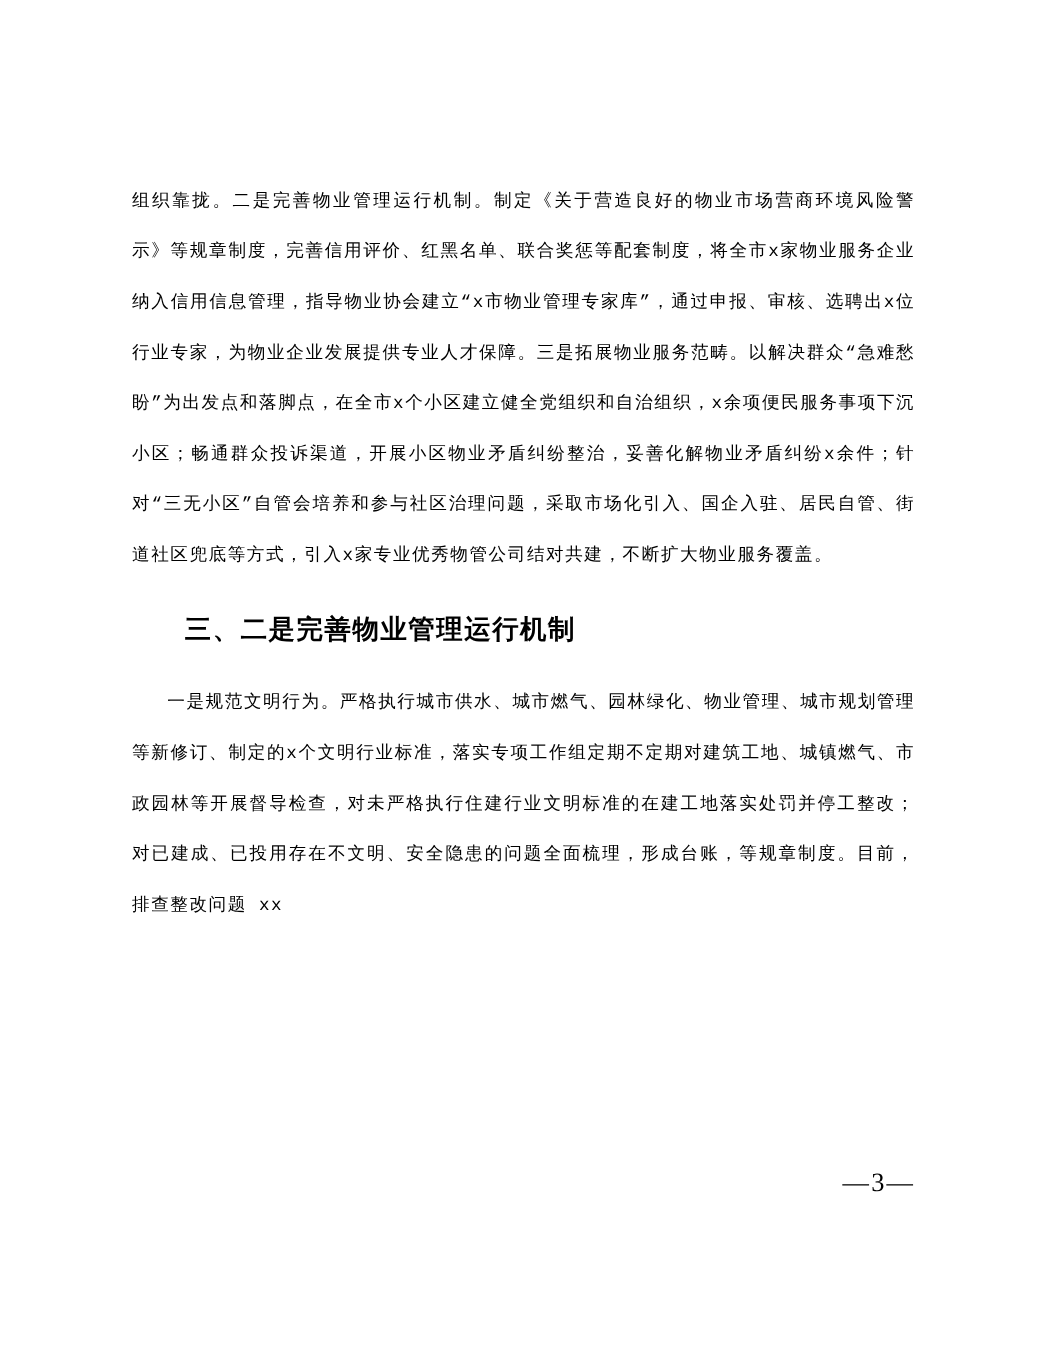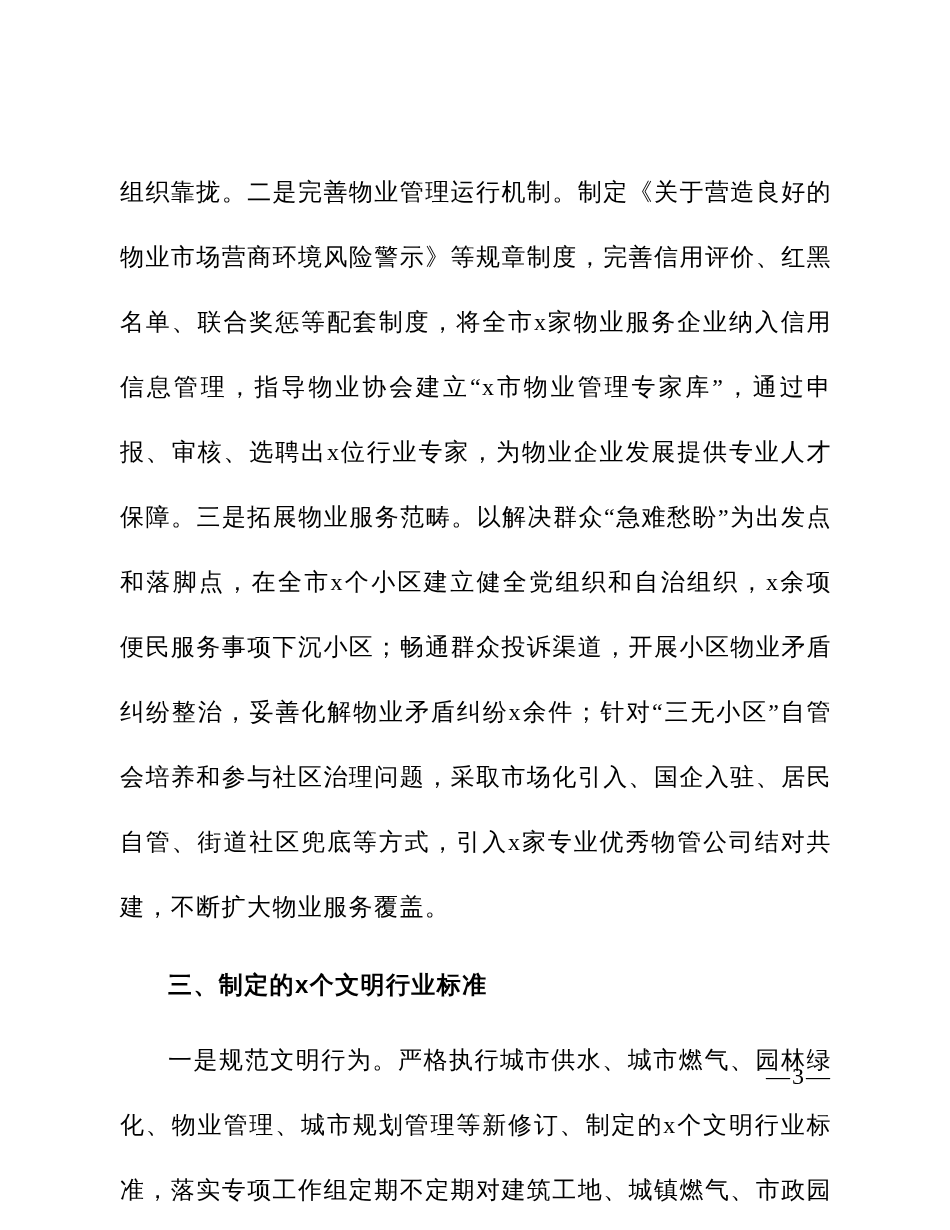--- a/index.html
+++ b/index.html
@@ -14,26 +14,27 @@
     margin: 0 auto;
     background: #ffffff;
     box-sizing: border-box;
     padding: 160px 118px 0 120px;
     color: #000000;
     font-family: "Liberation Serif", "DejaVu Serif", serif;
     overflow: hidden;
   }
   .para {
     margin: 0;
-    font-size: 24px;
-    line-height: 65px;
+    font-size: 16px;
+    line-height: 46px;
     letter-spacing: 1.4px;
     text-align: justify;
     text-justify: inter-ideograph;
     word-break: break-all;
+    font-family: Liberation Mono, monospace;
   }
   .para.indent {
     text-indent: 2em;
   }
   .section-heading {
     margin: 22px 0 20px 0;
     font-size: 24px;
     line-height: 46px;
     letter-spacing: 1.4px;
     font-weight: bold;
@@ -52,19 +53,19 @@
     font-family: "Liberation Serif", "DejaVu Serif", serif;
   }
 </style>
 </head>
 <body>
 
 <div class="page">
 
   <p class="para">组织靠拢。二是完善物业管理运行机制。制定《关于营造良好的物业市场营商环境风险警示》等规章制度，完善信用评价、红黑名单、联合奖惩等配套制度，将全市x家物业服务企业纳入信用信息管理，指导物业协会建立“x市物业管理专家库”，通过申报、审核、选聘出x位行业专家，为物业企业发展提供专业人才保障。三是拓展物业服务范畴。以解决群众“急难愁盼”为出发点和落脚点，在全市x个小区建立健全党组织和自治组织，x余项便民服务事项下沉小区；畅通群众投诉渠道，开展小区物业矛盾纠纷整治，妥善化解物业矛盾纠纷x余件；针对“三无小区”自管会培养和参与社区治理问题，采取市场化引入、国企入驻、居民自管、街道社区兜底等方式，引入x家专业优秀物管公司结对共建，不断扩大物业服务覆盖。</p>
 
-  <h2 class="section-heading">三、制定的x个文明行业标准</h2>
+  <h2 class="section-heading">三、二是完善物业管理运行机制</h2>
 
   <p class="para indent">一是规范文明行为。严格执行城市供水、城市燃气、园林绿化、物业管理、城市规划管理等新修订、制定的x个文明行业标准，落实专项工作组定期不定期对建筑工地、城镇燃气、市政园林等开展督导检查，对未严格执行住建行业文明标准的在建工地落实处罚并停工整改；对已建成、已投用存在不文明、安全隐患的问题全面梳理，形成台账，等规章制度。目前，排查整改问题 xx</p>
 
   <div class="page-number">—3—</div>
 
 </div>
 
 </body></html>

